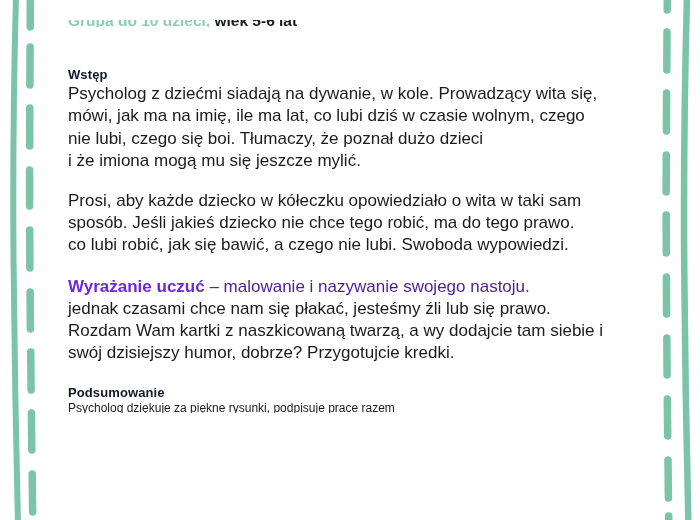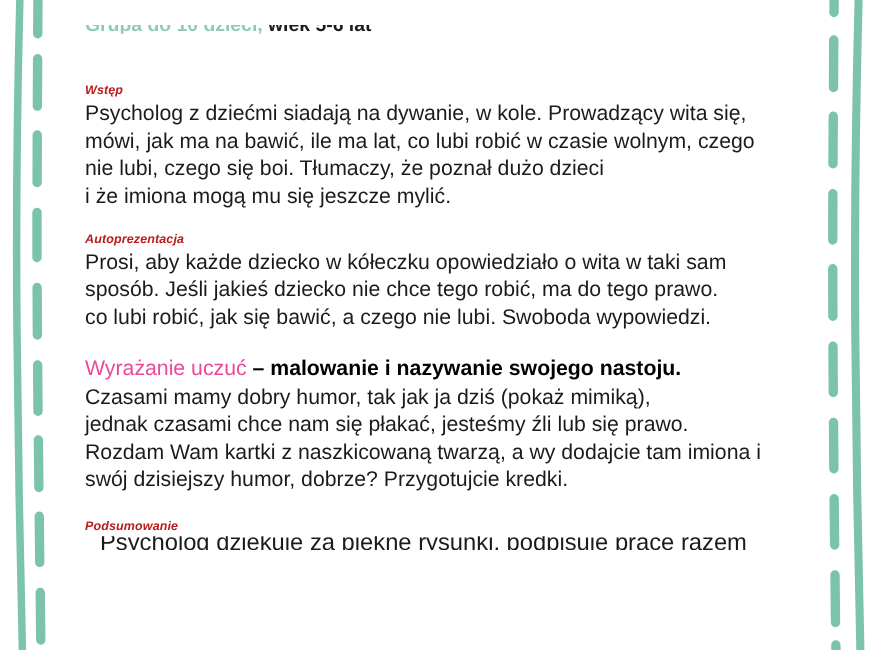--- a/index.html
+++ b/index.html
@@ -37,27 +37,26 @@
     box-sizing: border-box;
     padding: 0 58px 0 68px;
     margin-top: 20px;
   }
 
   .section {
     margin: 0;
   }
 
   .heading {
-    color: #b91c1c;
-    font-size: 10px;
+    color: #0f172a;
+    font-size: 13px;
     font-weight: bold;
     line-height: 1.25;
     margin: 0;
     letter-spacing: 0.1px;
-    font-style: italic;
   }
 
   .body-line {
     color: #1b1b1b;
     font-size: 17px;
     line-height: 22.2px;
     margin: 0;
     white-space: nowrap;
   }
 
@@ -80,30 +79,30 @@
   .clipped-title .t-dark { color: #1b1b1b; font-weight: bold; }
 
   
   .clipped-bottom {
     height: 11px;
     overflow: hidden;
     position: relative;
   }
   .clipped-bottom .inner {
     position: absolute;
-    left: 12px;
+    left: 0;
     top: -5px;
     white-space: nowrap;
     color: #1b1b1b;
-    font-size: 19px;
+    font-size: 12px;
     line-height: 22.2px;
   }
 
-  .inline-teal { color: #ec4899; font-weight: normal; }
-  .inline-dark { color: #000000; font-weight: bold; }
+  .inline-teal { color: #6d28d9; font-weight: bold; }
+  .inline-dark { color: #4c1d95; font-weight: normal; }
 
   .sp-a { height: 40px; }
   .sp-b { height: 18px; }
   .sp-c { height: 19px; }
   .sp-d { height: 21px; }
 </style>
 </head>
 <body>
 
 <div class="frame">
@@ -147,43 +146,41 @@
       <span class="t-teal">Grupa do 10 dzieci,</span>
       <span class="t-dark">wiek 5-6 lat</span>
     </div>
   </div>
 
   <div class="sp-a"></div>
 
   <div class="section">
     <p class="heading">Wstęp</p>
     <p class="body-line">Psycholog z dziećmi siadają na dywanie, w kole. Prowadzący wita się,</p>
-    <p class="body-line">mówi, jak ma na bawić, ile ma lat, co lubi robić w czasie wolnym,  czego</p>
+    <p class="body-line">mówi, jak ma na imię, ile ma lat, co lubi dziś w czasie wolnym,  czego</p>
     <p class="body-line">nie lubi, czego się boi. Tłumaczy, że poznał dużo dzieci</p>
     <p class="body-line">i że imiona mogą mu się jeszcze mylić.</p>
   </div>
 
   <div class="sp-b"></div>
 
   <div class="section">
-    <p class="heading">Autoprezentacja</p>
     <p class="body-line">Prosi, aby każde dziecko w kółeczku opowiedziało o wita w taki sam</p>
     <p class="body-line">sposób. Jeśli jakieś dziecko nie chce tego robić, ma do tego prawo.</p>
     <p class="body-line">co lubi robić, jak się bawić, a czego nie lubi. Swoboda wypowiedzi.</p>
   </div>
 
   <div class="sp-c"></div>
 
   <div class="section">
     <p class="body-line">
       <span class="inline-teal">Wyrażanie uczuć</span><span class="inline-dark"> – malowanie i nazywanie swojego nastoju.</span>
     </p>
-    <p class="body-line">Czasami mamy dobry humor, tak jak ja dziś (pokaż mimiką),</p>
     <p class="body-line">jednak czasami chce nam się płakać, jesteśmy źli lub się prawo.</p>
-    <p class="body-line">Rozdam Wam kartki z naszkicowaną twarzą, a wy dodajcie tam imiona i</p>
+    <p class="body-line">Rozdam Wam kartki z naszkicowaną twarzą, a wy dodajcie tam siebie i</p>
     <p class="body-line">swój dzisiejszy humor, dobrze? Przygotujcie kredki.</p>
   </div>
 
   <div class="sp-d"></div>
 
   <div class="section">
     <p class="heading">Podsumowanie</p>
     <div class="clipped-bottom">
       <div class="inner">Psycholog dziękuje za piękne rysunki, podpisuje prace razem</div>
     </div>

